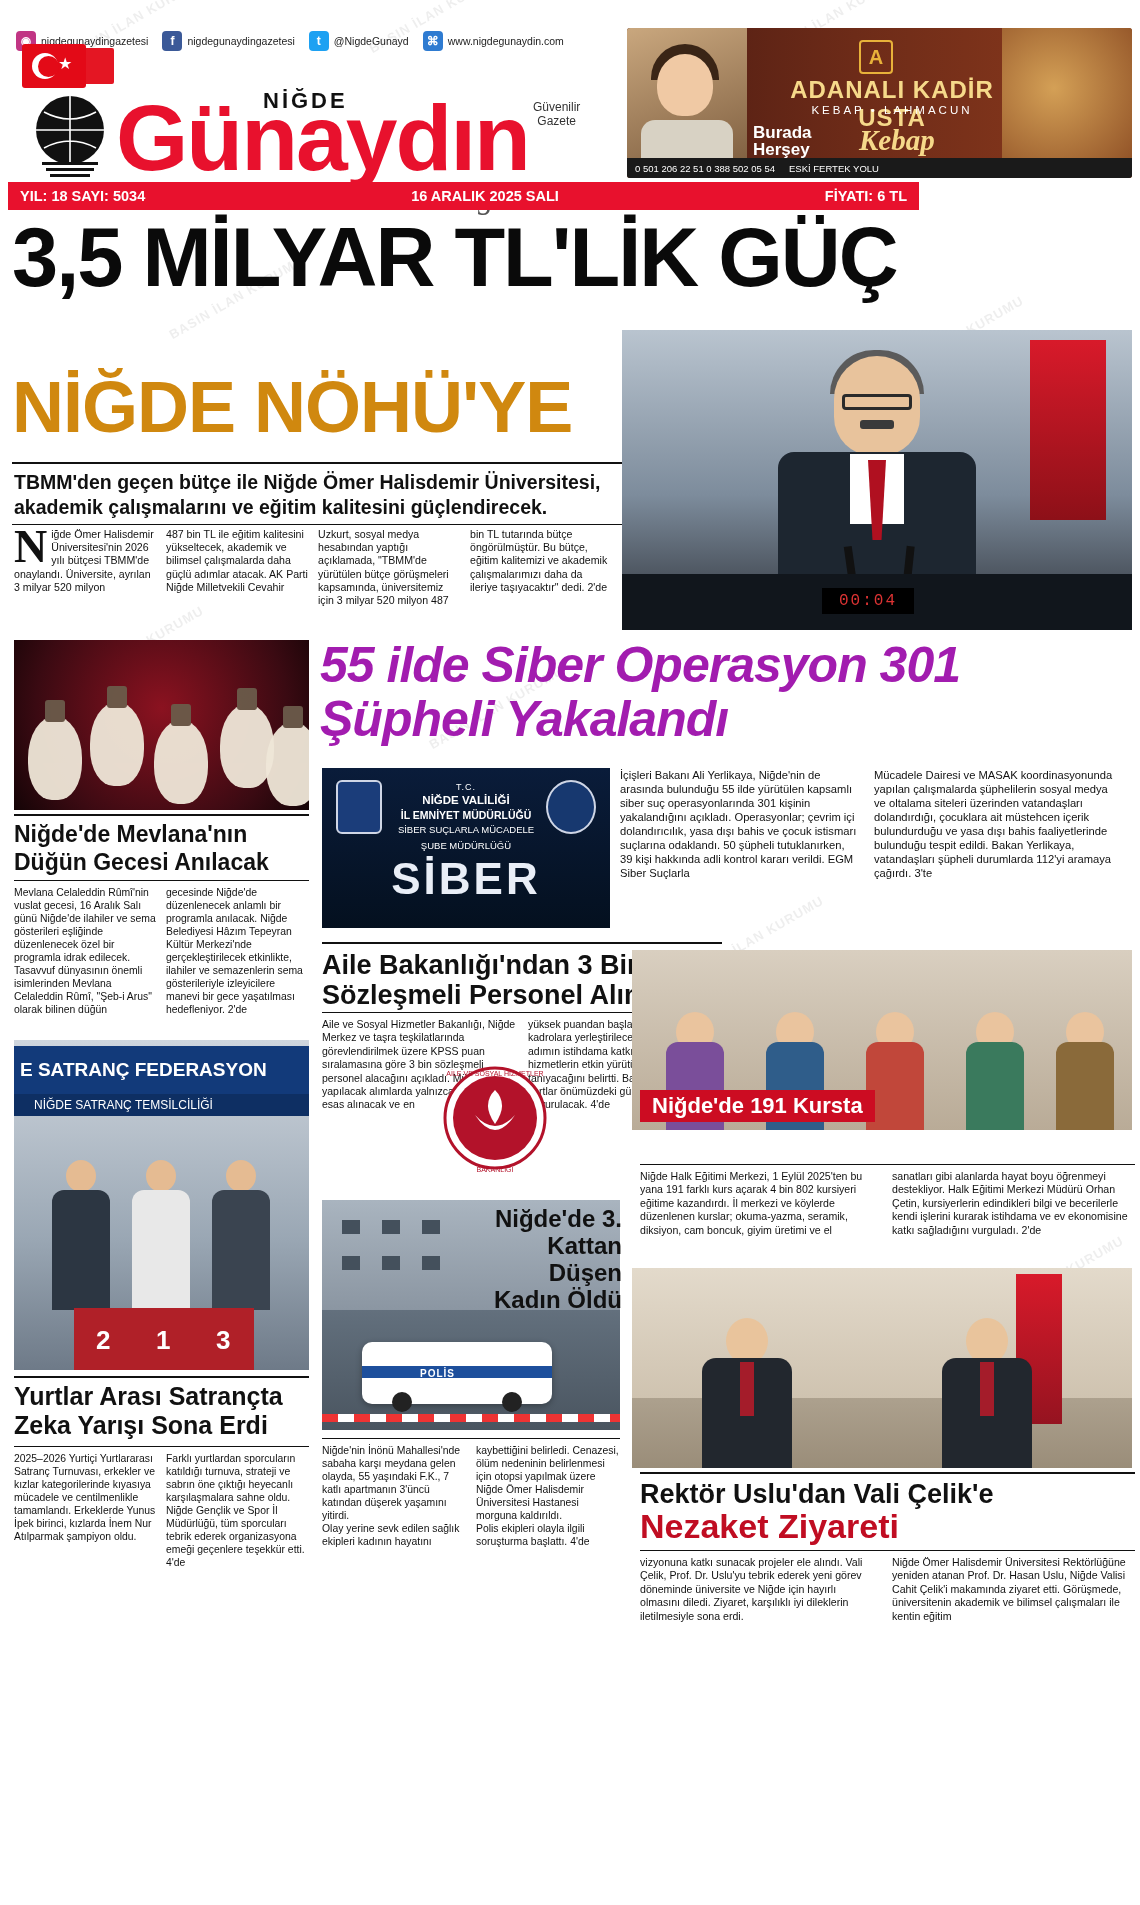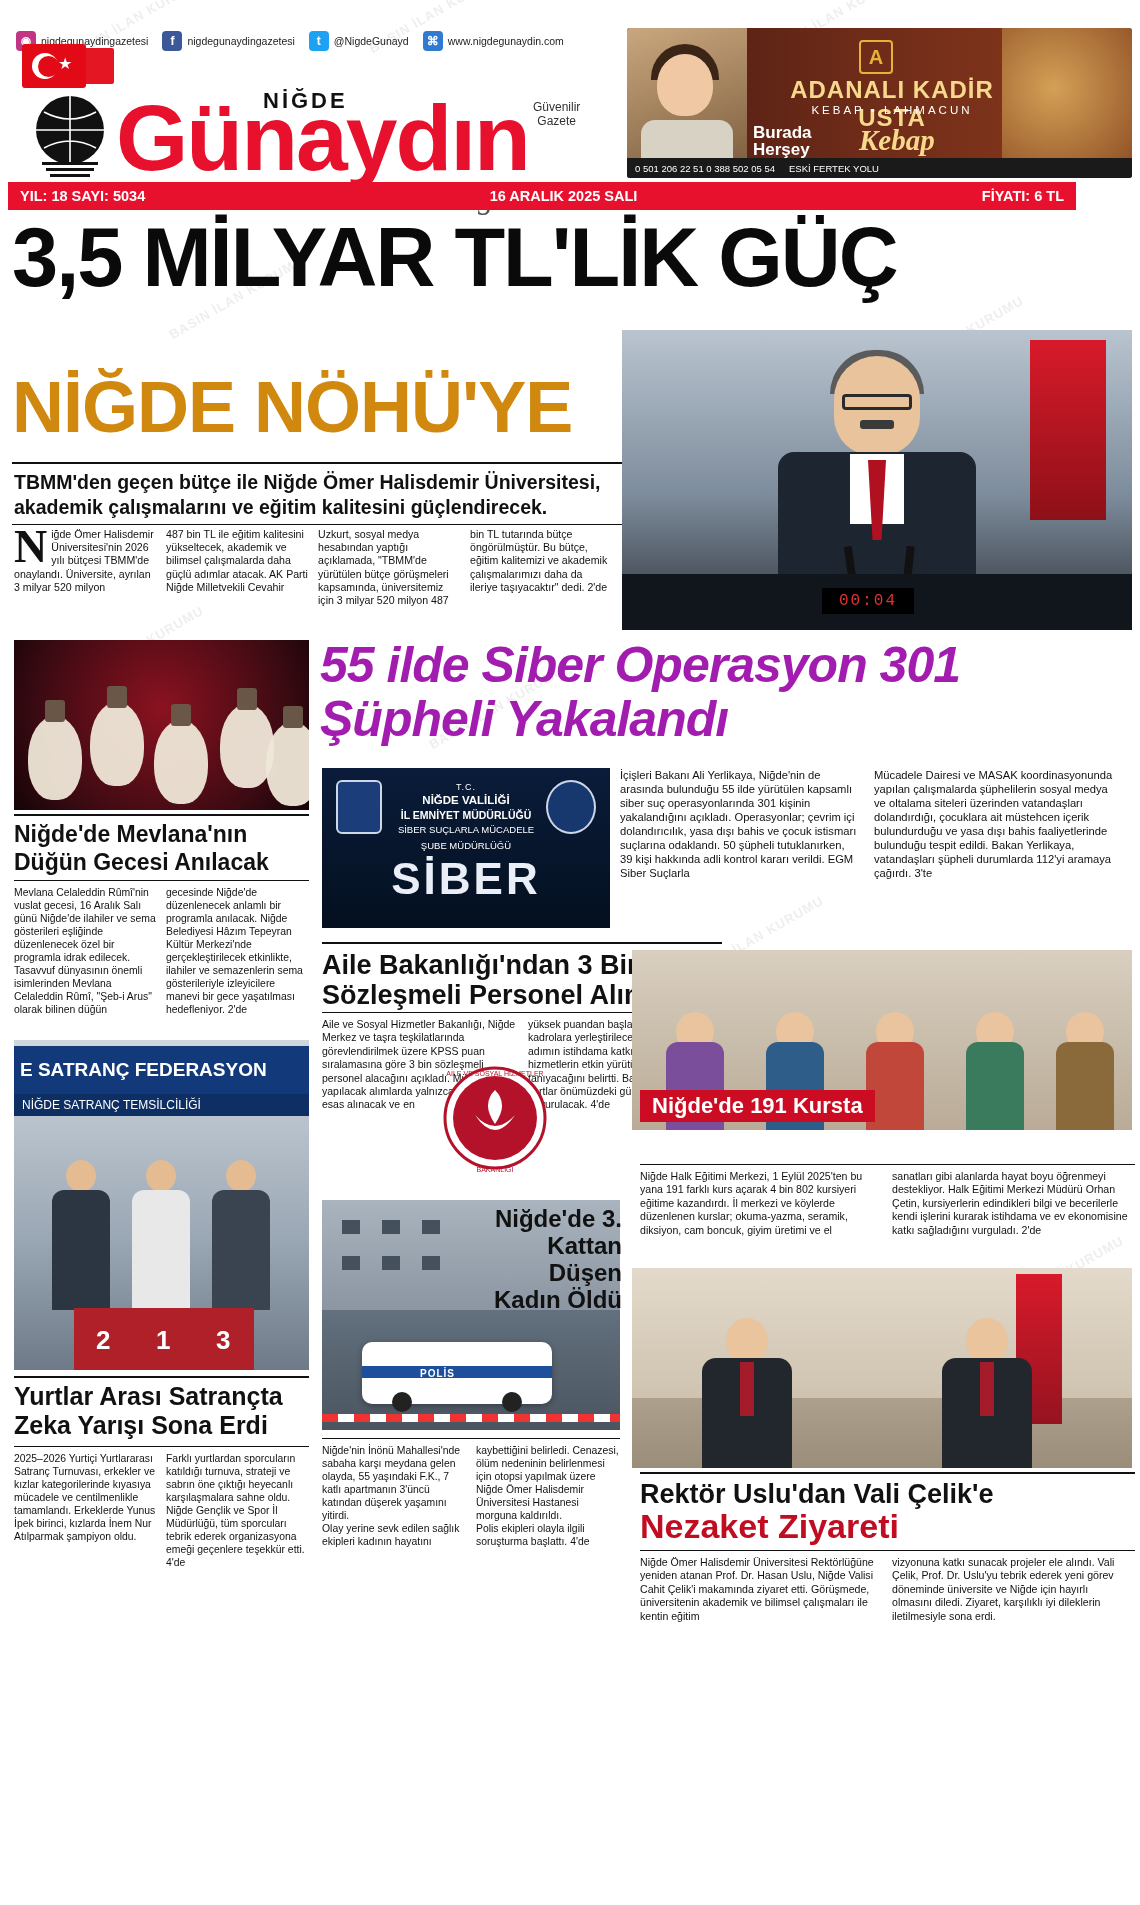--- a/index.html
+++ b/index.html
@@ -76,21 +76,21 @@
   .ad-logo { position:absolute; left:232px; top:12px; width:34px; height:34px; border:2px solid #e8b23a; border-radius:4px; color:#e8b23a; font-size:20px; font-weight:bold; display:flex; align-items:center; justify-content:center; }
   .ad-title { position:absolute; left:130px; top:48px; width:270px; text-align:center; font-size:24px; font-weight:bold; color:#f6d98a; letter-spacing:1px; }
   .ad-sub { position:absolute; left:130px; top:76px; width:270px; text-align:center; font-size:11.5px; color:#fff; letter-spacing:3px; }
   .ad-burada { position:absolute; left:126px; top:96px; font-size:17px; font-weight:bold; color:#fff; line-height:17px; }
   .ad-kebap { position:absolute; left:232px; top:96px; font-size:29px; font-weight:bold; color:#f6d98a; font-family:"Liberation Serif", serif; font-style:italic; }
   .ad-food { position:absolute; right:0; top:0; width:130px; height:150px; background:radial-gradient(circle at 40% 40%, #d4a056, #8a4a22); }
   .ad-foot { position:absolute; left:0; bottom:0; width:505px; height:20px; background:#1a1a1a; color:#fff; font-size:9.5px; display:flex; align-items:center; gap:14px; padding:0 8px; }
 
   
   .infostrip {
-    position:absolute; left:8px; top:182px; width:1068px; height:28px;
+    position:absolute; left:8px; top:182px; width:911px; height:28px;
     background:#e8112d; color:#fff; display:flex; align-items:center;
     padding:0 12px; font-size:14.5px; font-weight:bold;
   }
   .infostrip .mid { flex:1; text-align:center; color:#fff; }
   .infostrip .right { text-align:right; }
 
   
   .headline1 {
     position:absolute; left:12px; top:216px; width:1118px;
     font-size:83px; line-height:84px; font-weight:bold; letter-spacing:-2px;
@@ -188,21 +188,21 @@
     position:absolute; left:430px; top:1060px; width:130px; height:120px;
   }
 
   
   .satranc-photo {
     position:absolute; left:14px; top:1040px; width:295px; height:330px;
     background:linear-gradient(180deg,#cfd6de 0%, #9aa7b4 60%, #6e7a88 100%);
     overflow:hidden;
   }
   .sat-banner { position:absolute; left:0; top:6px; width:295px; height:48px; background:#123a7a; color:#fff; font-size:19px; font-weight:bold; display:flex; align-items:center; padding-left:6px; }
-  .sat-banner2 { position:absolute; left:0; top:54px; width:295px; height:22px; background:#0e2f63; color:#fff; font-size:12px; display:flex; align-items:center; padding-left:8px; }
+  .sat-banner2 { position:absolute; left:0; top:54px; width:295px; height:22px; background:#0e2f63; color:#fff; font-size:12px; display:flex; align-items:center; padding-left:20px; }
   .sat-p { position:absolute; bottom:60px; width:62px; height:150px; }
   .sat-p .h { position:absolute; left:16px; top:0; width:30px; height:32px; border-radius:50%; background:#e5bb92; }
   .sat-p .b { position:absolute; left:2px; top:30px; width:58px; height:120px; border-radius:12px 12px 0 0; }
   .sat-podium { position:absolute; left:60px; bottom:0; width:180px; height:62px; background:#b02028; }
   .sat-num { position:absolute; bottom:14px; color:#fff; font-size:26px; font-weight:bold; }
   .sat-title {
     position:absolute; left:14px; top:1382px; width:295px; font-size:25px; line-height:29px;
     font-weight:bold; color:#111;
   }
   .sat-body { position:absolute; left:14px; top:1452px; width:295px; display:flex; gap:10px; font-size:10.4px; line-height:13px; }
@@ -545,17 +545,17 @@
         <div class="t"></div>
       </div>
   </div>
   <div class="rule" style="left:640px; top:1472px; width:495px;"></div>
   <div class="rektor-title">
     <div>Rektör Uslu'dan Vali Çelik'e</div>
     <div class="red">Nezaket Ziyareti</div>
   </div>
   <div class="rule" style="left:640px; top:1550px; width:495px; height:1px;"></div>
   <div class="rektor-body">
+    <div class="c">vizyonuna katkı sunacak projeler ele alındı. Vali Çelik, Prof. Dr. Uslu'yu tebrik ederek yeni görev döneminde üniversite ve Niğde için hayırlı olmasını diledi. Ziyaret, karşılıklı iyi dileklerin iletilmesiyle sona erdi.</div>
     <div class="c">Niğde Ömer Halisdemir Üniversitesi Rektörlüğüne yeniden atanan Prof. Dr. Hasan Uslu, Niğde Valisi Cahit Çelik'i makamında ziyaret etti. Görüşmede, üniversitenin akademik ve bilimsel çalışmaları ile kentin eğitim</div>
-    <div class="c">vizyonuna katkı sunacak projeler ele alındı. Vali Çelik, Prof. Dr. Uslu'yu tebrik ederek yeni görev döneminde üniversite ve Niğde için hayırlı olmasını diledi. Ziyaret, karşılıklı iyi dileklerin iletilmesiyle sona erdi.</div>
   </div>
 
 </div>
 
 </body></html>

